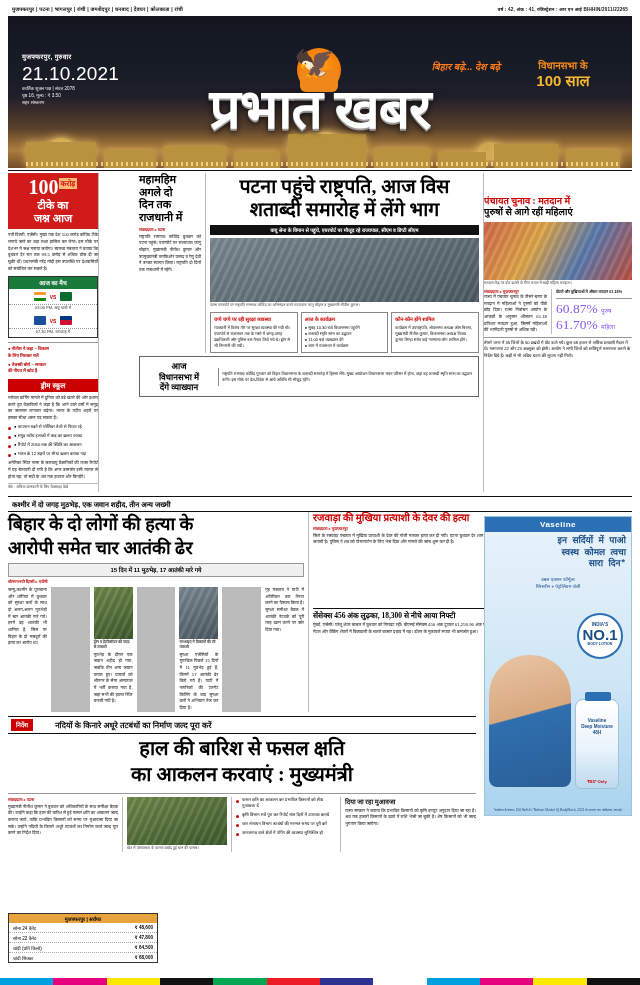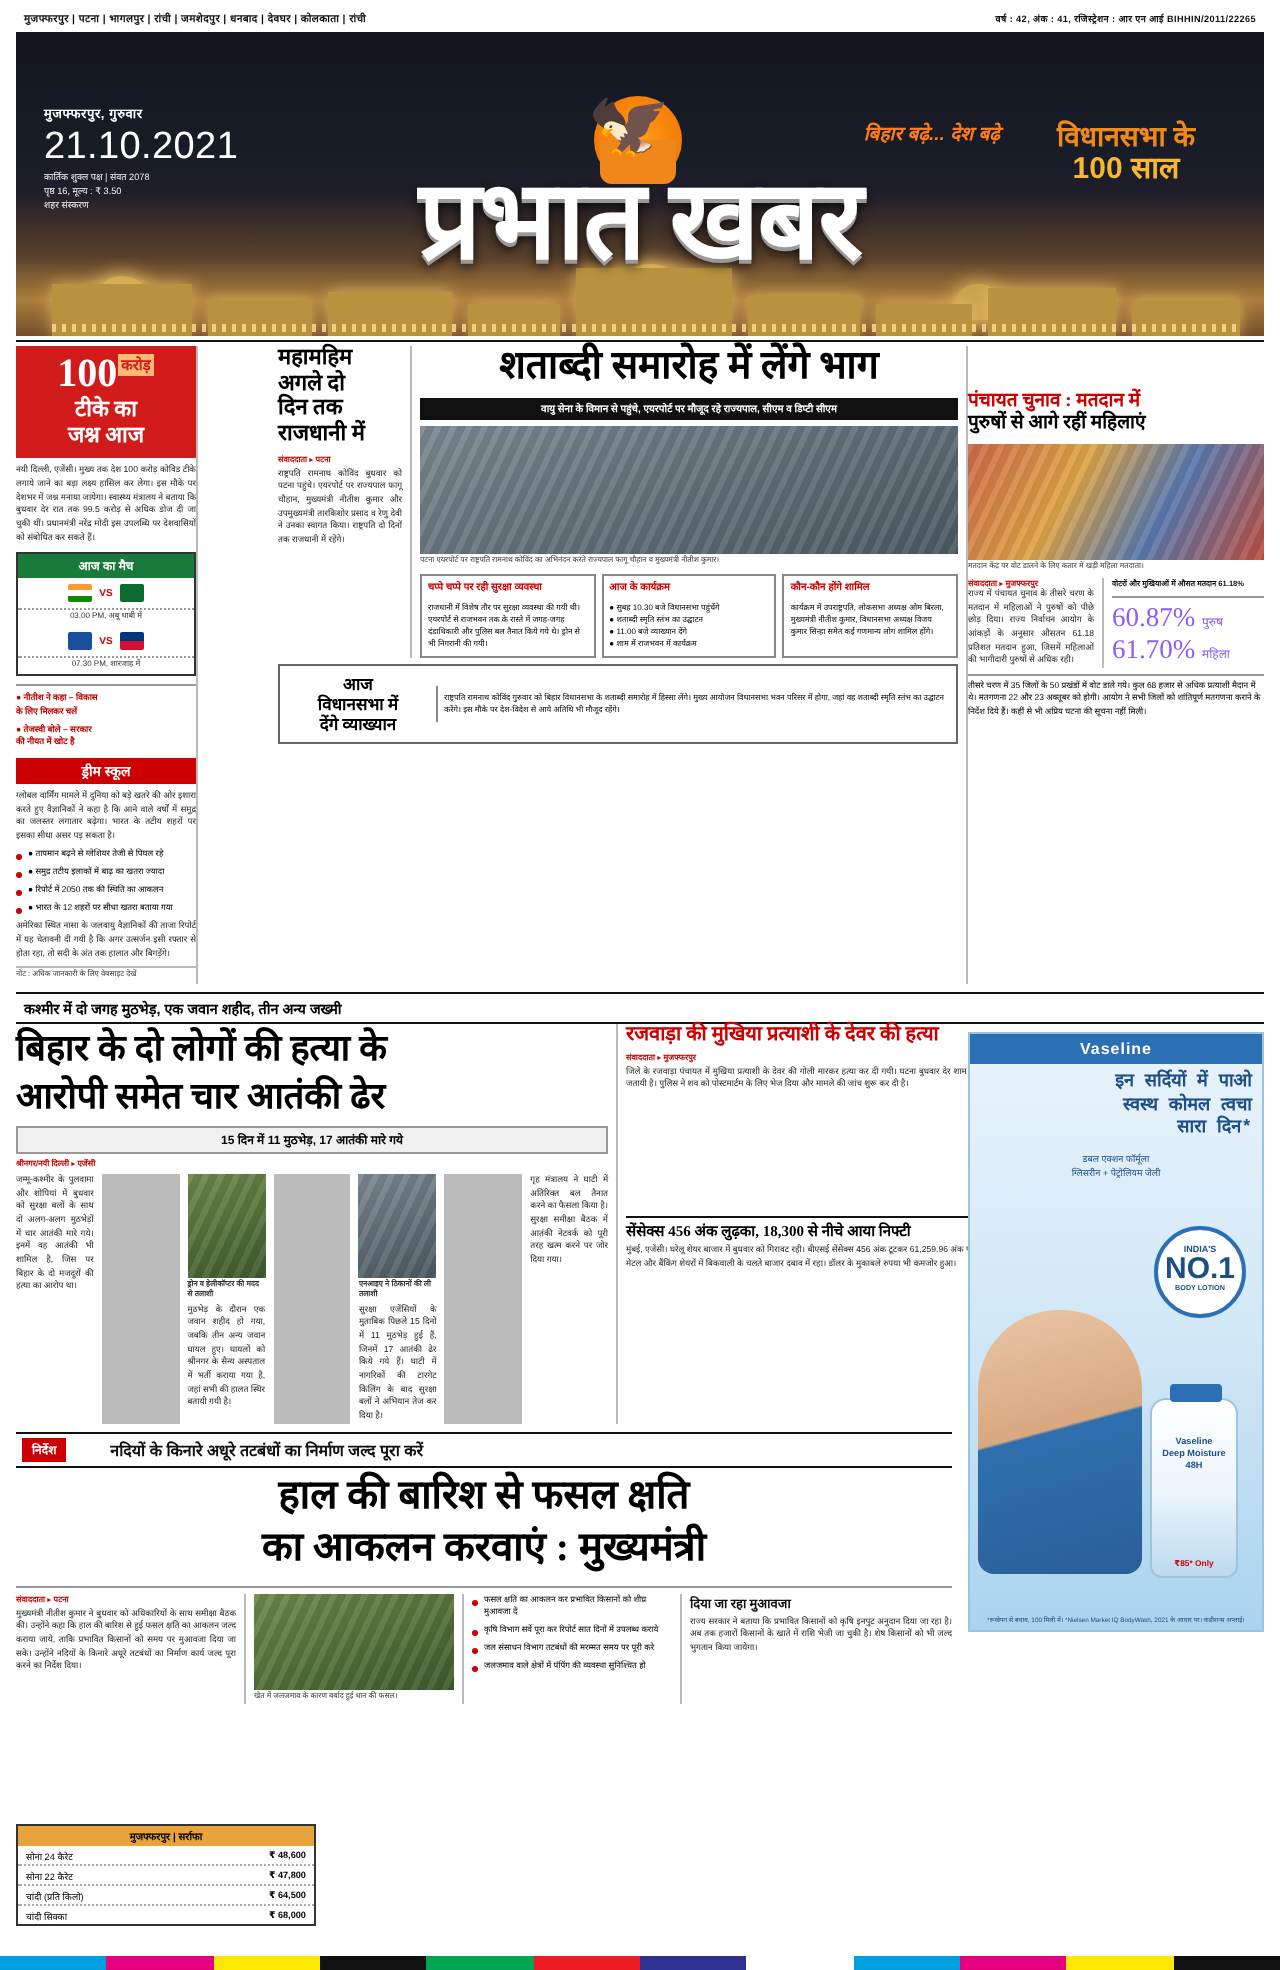--- a/index.html
+++ b/index.html
@@ -43,21 +43,21 @@
     background:radial-gradient(circle at 50% 45%, #ff9e18 0%, #f47a07 70%, #e06a00 100%);}
   .bird-sun:after{content:"";position:absolute;left:3px;top:22px;width:38px;height:22px;background:#f0871a;border-radius:0 0 6px 6px;}
   .bird-glyph{position:absolute;left:10px;top:4px;font-size:28px;color:#fff;line-height:1;transform:scaleX(1.25) rotate(-8deg);}
   .logo-text{font-family:"Liberation Serif","DejaVu Serif",serif;font-weight:700;
     font-size:55px;line-height:.95;color:#fff;letter-spacing:-1px;
     text-shadow:0 2px 0 #9a9a9a, 0 3px 6px rgba(0,0,0,.8);}
   .tagline{position:absolute;right:132px;top:44px;color:#f5a623;font-size:9.5px;font-weight:700;font-style:italic;}
   .tagline span{color:#ff7a1a;}
   .mast-right{position:absolute;right:10px;top:44px;width:118px;text-align:center;color:#f0891a;
     font-weight:700;line-height:1.15;}
-  .mast-right .l1{font-size:14px;}
+  .mast-right .l1{font-size:10px;}
   .mast-right .l2{font-size:15px;color:#f7b733;}
 
   
   .rule{height:1px;background:#111;}
   .thinrule{height:1px;background:#999;}
   .vline{width:1px;background:#bbb;}
   .hl{font-family:"Liberation Serif","DejaVu Serif",serif;font-weight:700;color:#000;}
   .body-t{font-size:4.3px;line-height:1.55;text-align:justify;color:#1a1a1a;}
   .ph{background:linear-gradient(160deg,#7d8a93,#4d5a63);position:relative;overflow:hidden;}
   .ph.warm{background:linear-gradient(160deg,#b99468,#6d5438);}
@@ -263,20 +263,21 @@
         <div style="width:62px;">
           <div class="hl" style="font-size:11px;line-height:1.15;white-space:pre-line">महामहिम
 अगले दो
 दिन तक
 राजधानी में</div>
           <div class="byline" style="margin-top:3px">संवाददाता ▸ पटना</div>
           <div class="body-t" style="margin-top:2px">राष्ट्रपति रामनाथ कोविंद बुधवार को पटना पहुंचे। एयरपोर्ट पर राज्यपाल फागू चौहान, मुख्यमंत्री नीतीश कुमार और उपमुख्यमंत्री तारकिशोर प्रसाद व रेणु देवी ने उनका स्वागत किया। राष्ट्रपति दो दिनों तक राजधानी में रहेंगे।</div>
         </div>
         <div class="vline"></div>
         <div style="flex:1;">
+          <div class="hl mid-head">पटना पहुंचे राष्ट्रपति, आज विस</div>
           <div class="hl mid-head" style="padding-top:0">शताब्दी समारोह में लेंगे भाग</div>
           <div class="kicker">वायु सेना के विमान से पहुंचे, एयरपोर्ट पर मौजूद रहे राज्यपाल, सीएम व डिप्टी सीएम</div>
 
           <div class="ph" style="height:64px;margin-top:3px;"></div>
           <div class="cap">पटना एयरपोर्ट पर राष्ट्रपति रामनाथ कोविंद का अभिनंदन करते राज्यपाल फागू चौहान व मुख्यमंत्री नीतीश कुमार।</div>
 
           <div class="grid3">
             <div class="infobox">
               <h4>चप्पे चप्पे पर रही सुरक्षा व्यवस्था</h4>
               <div>राजधानी में विशेष तौर पर सुरक्षा व्यवस्था की गयी थी। एयरपोर्ट से राजभवन तक के रास्ते में जगह-जगह दंडाधिकारी और पुलिस बल तैनात किये गये थे। ड्रोन से भी निगरानी की गयी।</div>

